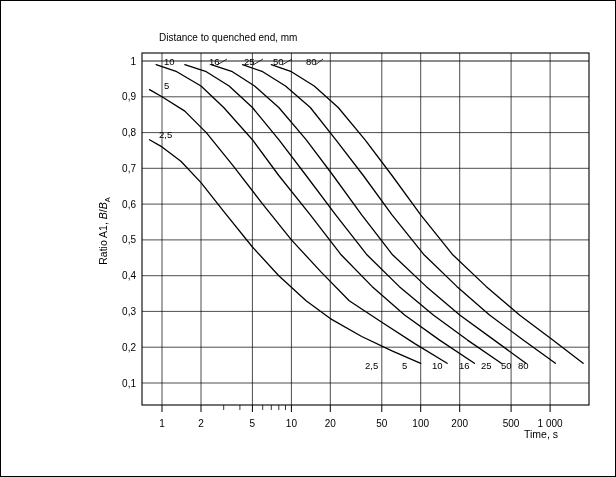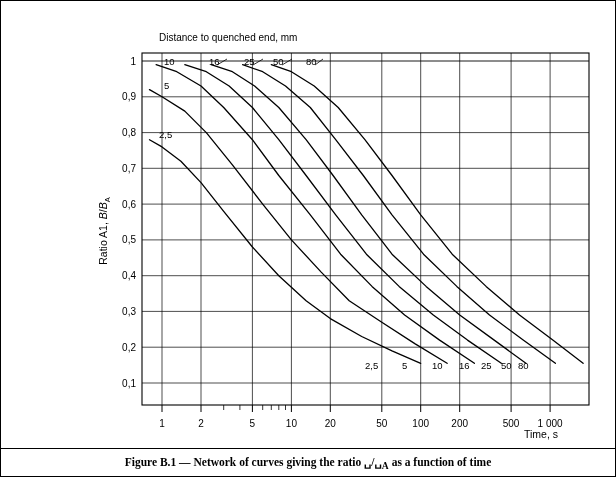--- a/index.html
+++ b/index.html
@@ -119,17 +119,14 @@
       <text id="legend-title" class="lbl" x="158" y="40">Distance to quenched end, mm</text>
       <text id="xaxis-title" class="axtitle" x="540" y="437" text-anchor="middle">Time, s</text>
       <g transform="translate(106,230) rotate(-90)">
         <text id="yaxis-title" class="axtitle" x="0" y="0" text-anchor="middle">
           <tspan>Ratio A1, </tspan><tspan font-style="italic">B</tspan><tspan>/</tspan><tspan font-style="italic">B</tspan><tspan font-size="7.5" dy="3">A</tspan>
         </text>
       </g>
     </svg>
   </div>
 
-  <div id="caption">
-    <span>Figure B.1 — Network of curves giving the ratio <span style="font-family:'Liberation Serif',serif;">␣/␣</span><sub>A</sub> as a function of time</span>
-  </div>
 
 </div>
 
 </body></html>

